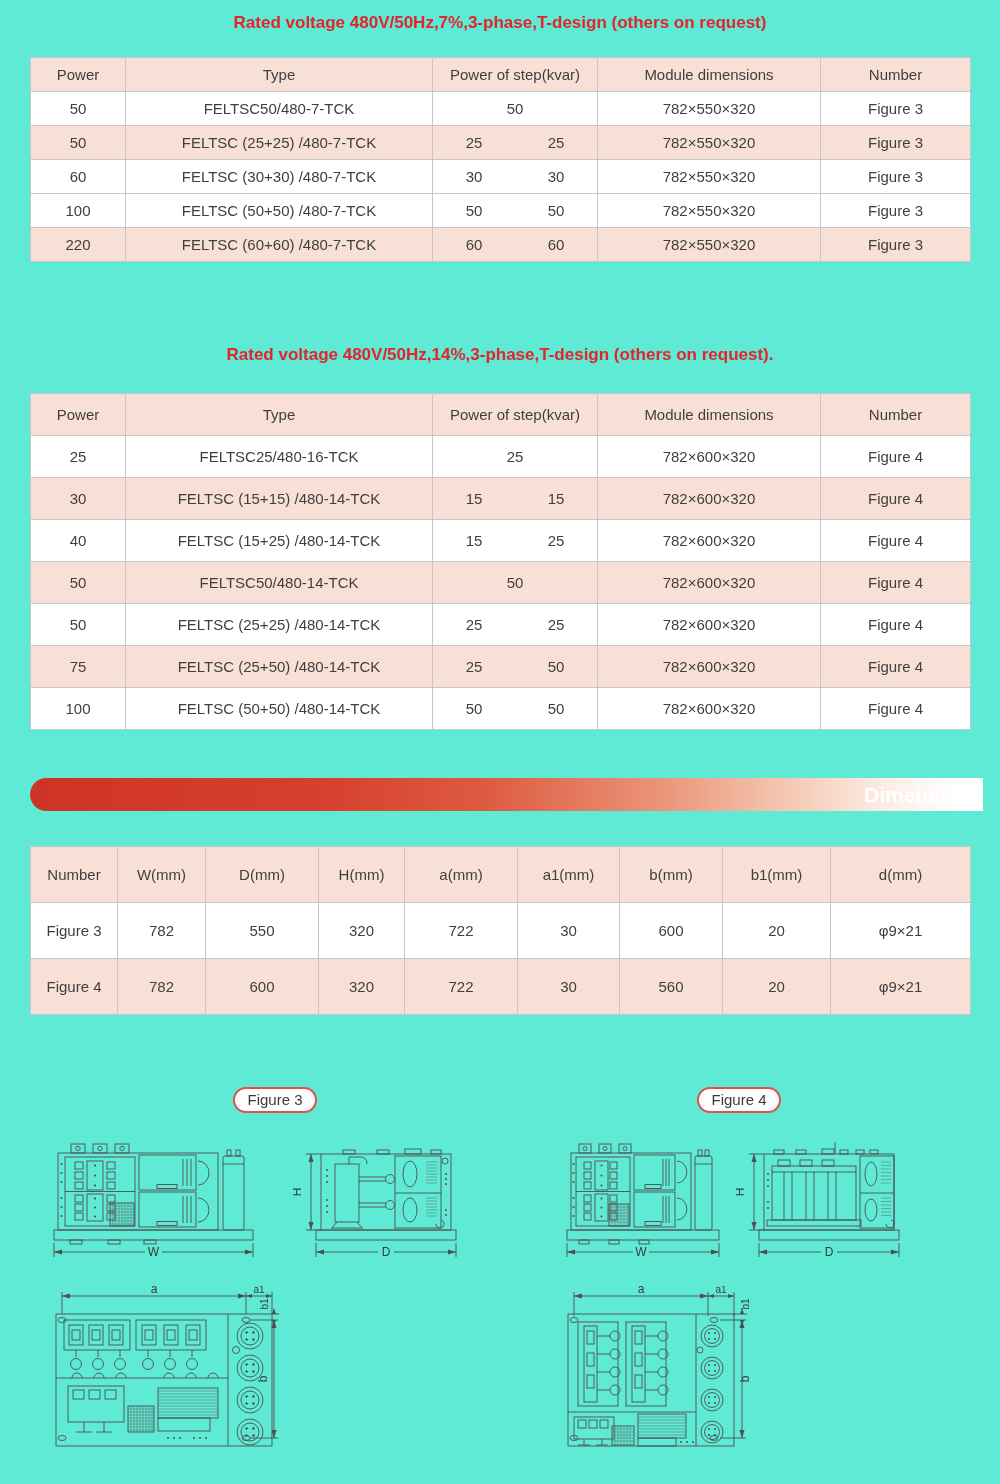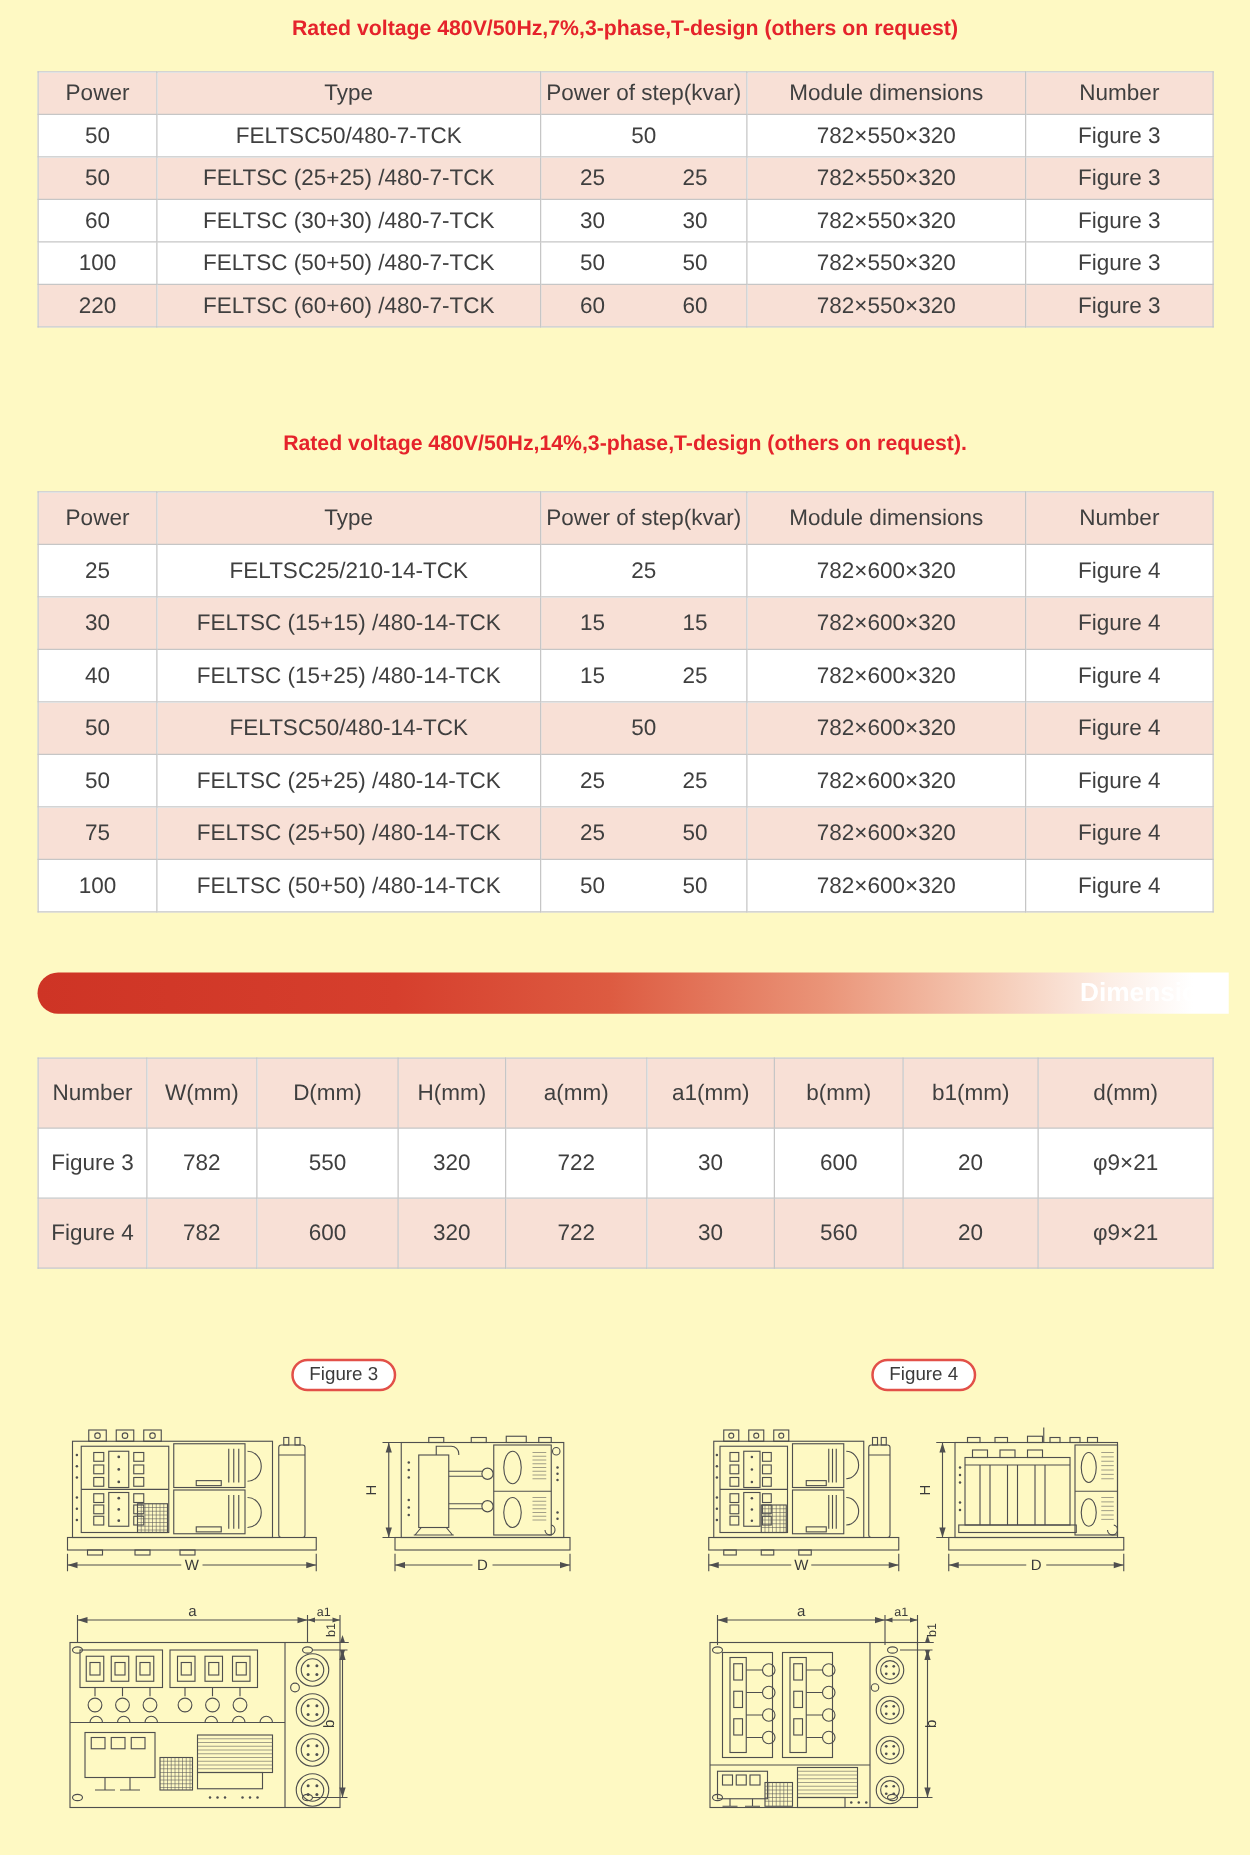--- a/index.html
+++ b/index.html
@@ -1,24 +1,24 @@
 <!DOCTYPE html>
 <html><head>
 <meta charset="utf-8">
 <style>
   * { box-sizing: border-box; }
   body { margin: 0; font-family: "Liberation Sans", sans-serif; background: #fff; }
-  #page { position: relative; width: 1000px; height: 1484px; background: #fef9c3; overflow: hidden; color: #3a3a3a; }
+  #page { position: relative; width: 1000px; height: 1484px; background: #5eead4; overflow: hidden; color: #3a3a3a; }
 
   .sec-title { position: absolute; left: 0; width: 1000px; text-align: center;
                font-weight: bold; font-size: 17px; color: #e5232b; letter-spacing: 0; }
   #title7  { top: 13px; }
   #title14 { top: 345px; }
 
-  table { border-collapse: collapse; table-layout: fixed; font-size: 18px; color: #3f3f3f; background: #fff; }
+  table { border-collapse: collapse; table-layout: fixed; font-size: 15px; color: #3f3f3f; background: #fff; }
   td { border: 1px solid #c6c6c6; text-align: center; padding: 0; white-space: nowrap; overflow: hidden; }
   tr.hdr td, tr.alt td { background: #f8e0d6; }
 
   .tblA { position: absolute; left: 30px; width: 940px; }
   #tbl7   { top: 57px; }   #tbl7 td   { height: 34px; }
   #tbl14  { top: 393px; }  #tbl14 td  { height: 42px; }
   #tblDim { top: 846px; }  #tblDim td { height: 56px; }
 
   .steps { display: flex; width: 100%; }
   .steps span { flex: 1; text-align: center; }
@@ -141,21 +141,21 @@
     <tbody>
         <tr class="hdr">
       <td>Power</td>
       <td>Type</td>
       <td>Power of step(kvar)</td>
       <td>Module dimensions</td>
       <td>Number</td>
     </tr>
     <tr>
       <td>25</td>
-      <td>FELTSC25/210-14-TCK</td>
+      <td>FELTSC25/480-16-TCK</td>
       <td>
             <div class="steps">
               <span>25</span>
             </div>
           </td>
       <td>782×600×320</td>
       <td>Figure 4</td>
     </tr>
     <tr class="alt">
       <td>30</td>

